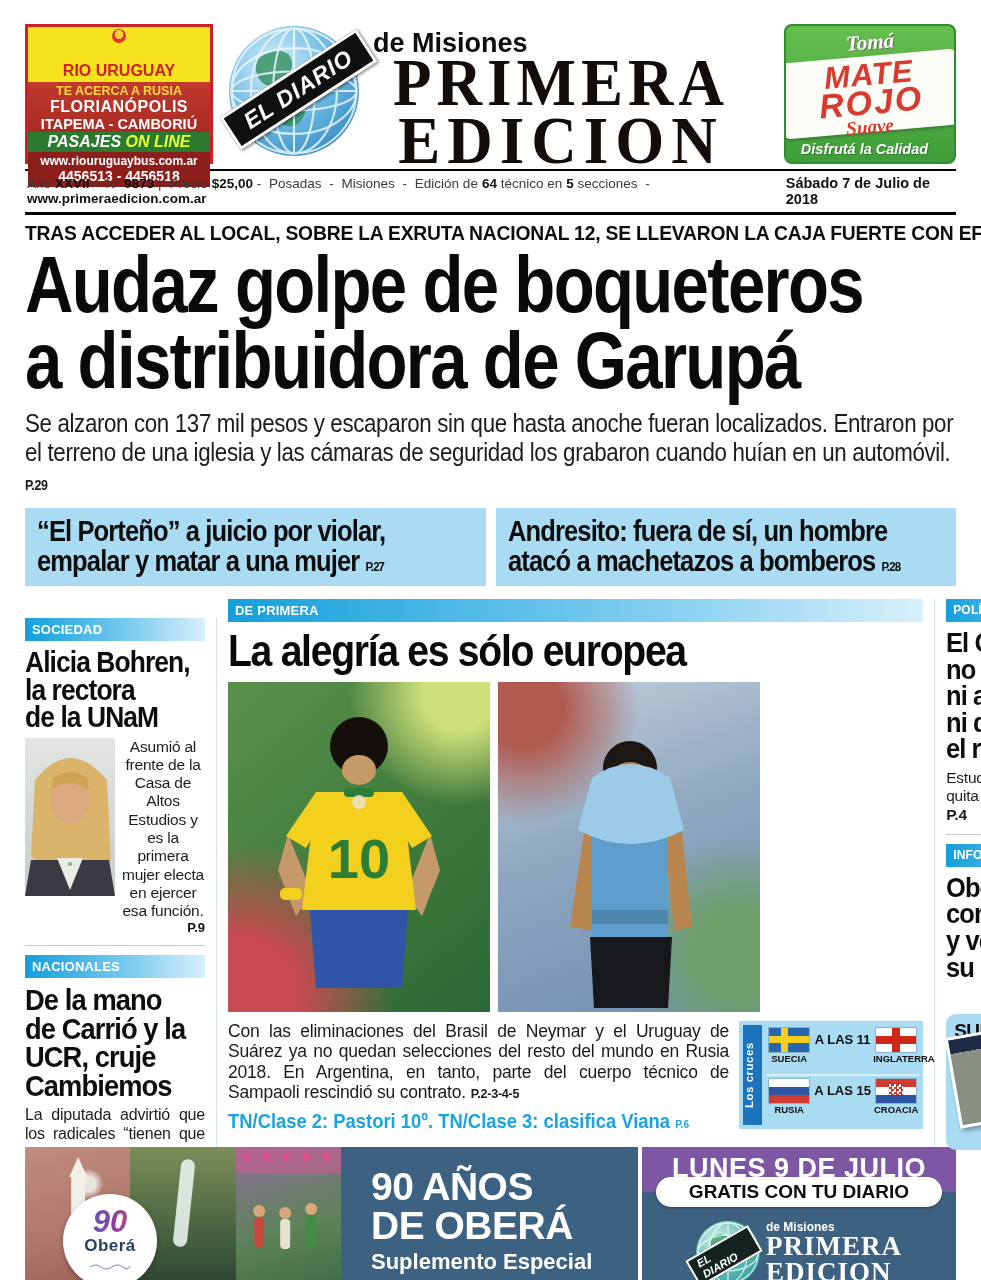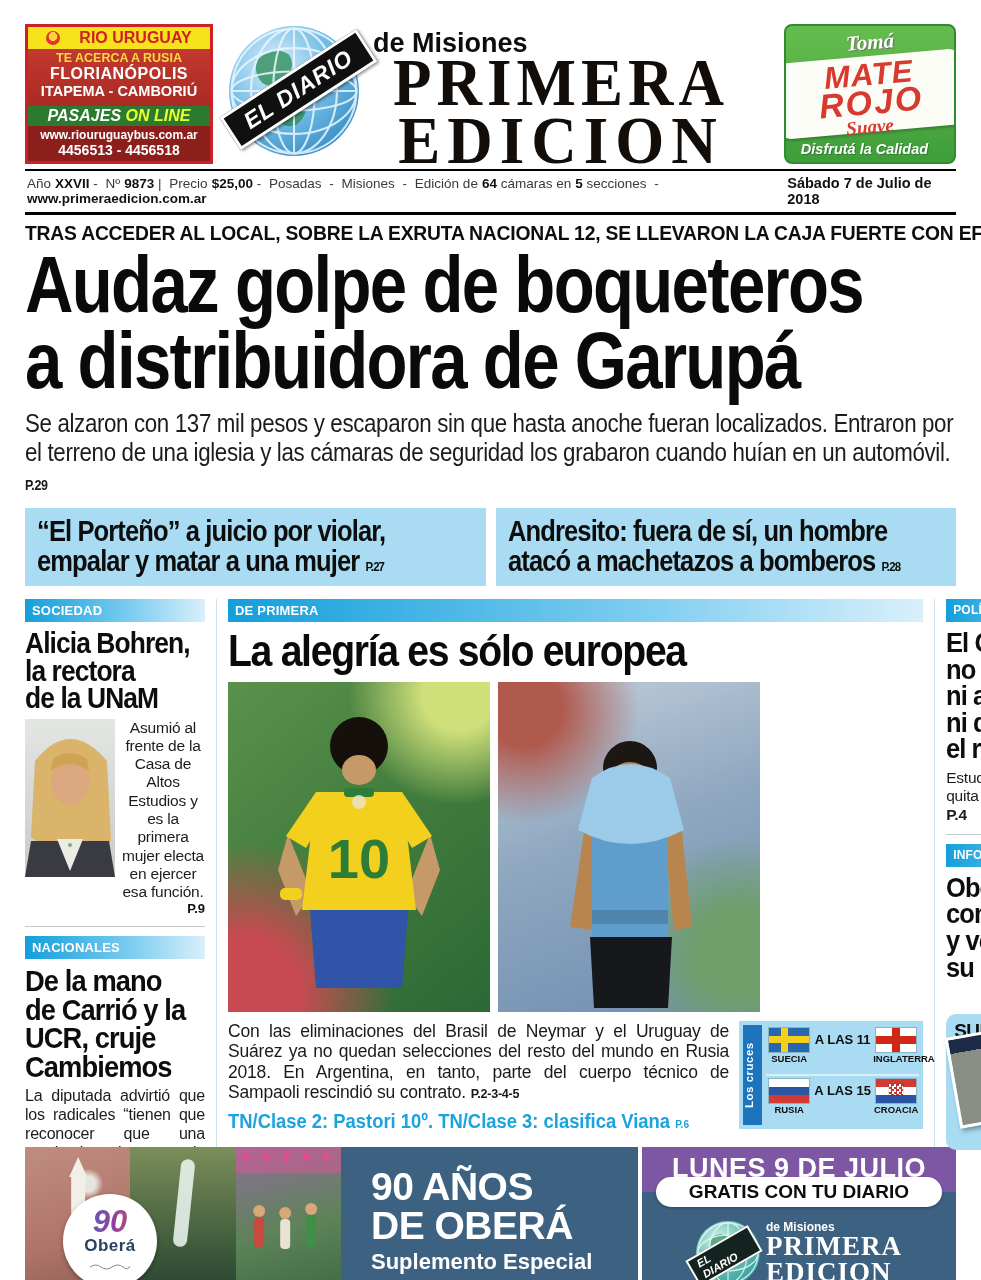--- a/index.html
+++ b/index.html
@@ -3,21 +3,21 @@
 <meta charset="utf-8">
 <style>
   * { box-sizing: border-box; margin: 0; padding: 0; }
   html,body { background:#fff; }
   body { width:981px; font-family:"Liberation Sans", sans-serif; color:#111; }
   .page { width:981px; height:1280px; overflow:hidden; background:#fff; padding:24px 25px 0 25px; position:relative; }
 
   
   .header { display:flex; gap:14px; height:140px; }
   .ad-left { width:188px; border:3px solid #cf2027; display:flex; flex-direction:column; font-weight:bold; text-align:center; }
-  .al-top { background:#f6e31c; color:#cf2027; font-size:16px; font-weight:800; display:flex; align-items:center; justify-content:center; gap:19px; padding:2px 0; }
+  .al-top { background:#f6e31c; color:#cf2027; font-size:16px; font-weight:800; display:flex; align-items:center; justify-content:center; gap:19px; padding:2px 0;flex-direction:column; }
   .al-sun { width:14px; height:14px; border-radius:50%; background:radial-gradient(circle at 50% 40%, #ffd23d 40%, #e0362b 42%); display:inline-block; }
   .al-mid { background:linear-gradient(180deg,#c2392e,#a92b24); color:#fff; flex:1; padding-top:2px; }
   .al-mid .y { color:#ffd83d; font-size:12.5px; font-weight:800; }
   .al-mid .w1 { font-size:16px; font-weight:800; letter-spacing:.5px; }
   .al-mid .w2 { font-size:14.5px; font-weight:800; }
   .al-pas { background:#2c7a2f; font-size:16px; font-weight:800; font-style:italic; padding:1px 0; }
   .al-pas .p1 { color:#fff; } .al-pas .p2 { color:#e8ff2e; }
   .al-web { background:#8c1f1c; color:#fff; padding:2px 0 3px; }
   .al-web .u { font-size:12px; font-weight:800; }
   .al-web .t { font-size:14px; font-weight:800; }
@@ -60,21 +60,21 @@
   .deck .pg { font-size:14px; font-weight:800; }
 
   
   .teasers { display:flex; gap:10px; margin-top:12px; }
   .teaser { flex:1; background:#a9dcf2; padding:8px 12px 10px; }
   .teaser .tx { font-size:29px; font-weight:800; line-height:1.04; letter-spacing:-1px; width:114%; transform:scaleX(.88); transform-origin:0 0; color:#0d0d0d; }
   .teaser .pg { font-size:13px; font-weight:800; }
 
   
   .main { display:grid; grid-template-columns:192px 1fr 192px; margin-top:13px; height:533px; }
-  .col-l { padding-right:11px; border-right:1px solid #cfe3ee; }
+  .col-l { padding-right:11px; border-right:1px solid #cfe3ee;margin-top:19px; }
   .col-c { padding:0 11px; border-right:1px solid #cfe3ee; }
   .col-r { padding-left:11px; }
   .secbar { height:23px; background:linear-gradient(90deg,#139fdb,#7ecdf0 60%,#d9f0fb); color:#fff; font-weight:800; font-size:13px; padding:4px 0 0 7px; letter-spacing:.2px; }
   .divider { border-top:1px solid #c9c9c9; margin:10px 0 9px; }
 
   .st-head { font-weight:800; color:#0d0d0d; line-height:.95; letter-spacing:-1px; white-space:pre-line; margin:8px 0 6px;
              width:110%; transform:scaleX(.91); transform-origin:0 0; }
   .h29 { font-size:29px; } .h30 { font-size:30px; } .h28 { font-size:28px; }
   .st-body { font-size:15.5px; line-height:1.18; text-align:justify; color:#1c1c1c; letter-spacing:-.2px; }
   .pg-r { display:block; text-align:right; font-weight:800; font-size:13px; color:#111; }
@@ -231,21 +231,21 @@
       <span>-</span>
       <span>Nº</span><b>9873</b>
       <span>|</span>
       <span>Precio</span><b>$25,00</b>
       <span>-</span>
       <span>Posadas</span>
       <span>-</span>
       <span>Misiones</span>
       <span>-</span>
       <span>Edición de</span><b>64</b>
-      <span>cámaras en</span><b>5</b>
+      <span>técnico en</span><b>5</b>
       <span>secciones</span>
       <span>-</span>
       <span class="ib-site">www.primeraedicion.com.ar</span>
     </div>
     <div class="ib-date">Sábado 7 de Julio de 2018</div>
   </div>
 
   <div class="kicker">TRAS ACCEDER AL LOCAL, SOBRE LA EXRUTA NACIONAL 12, SE LLEVARON LA CAJA FUERTE CON EFECTIVO</div>
   <div class="headline">
     <span class="hl">Audaz golpe de boqueteros</span><br>

